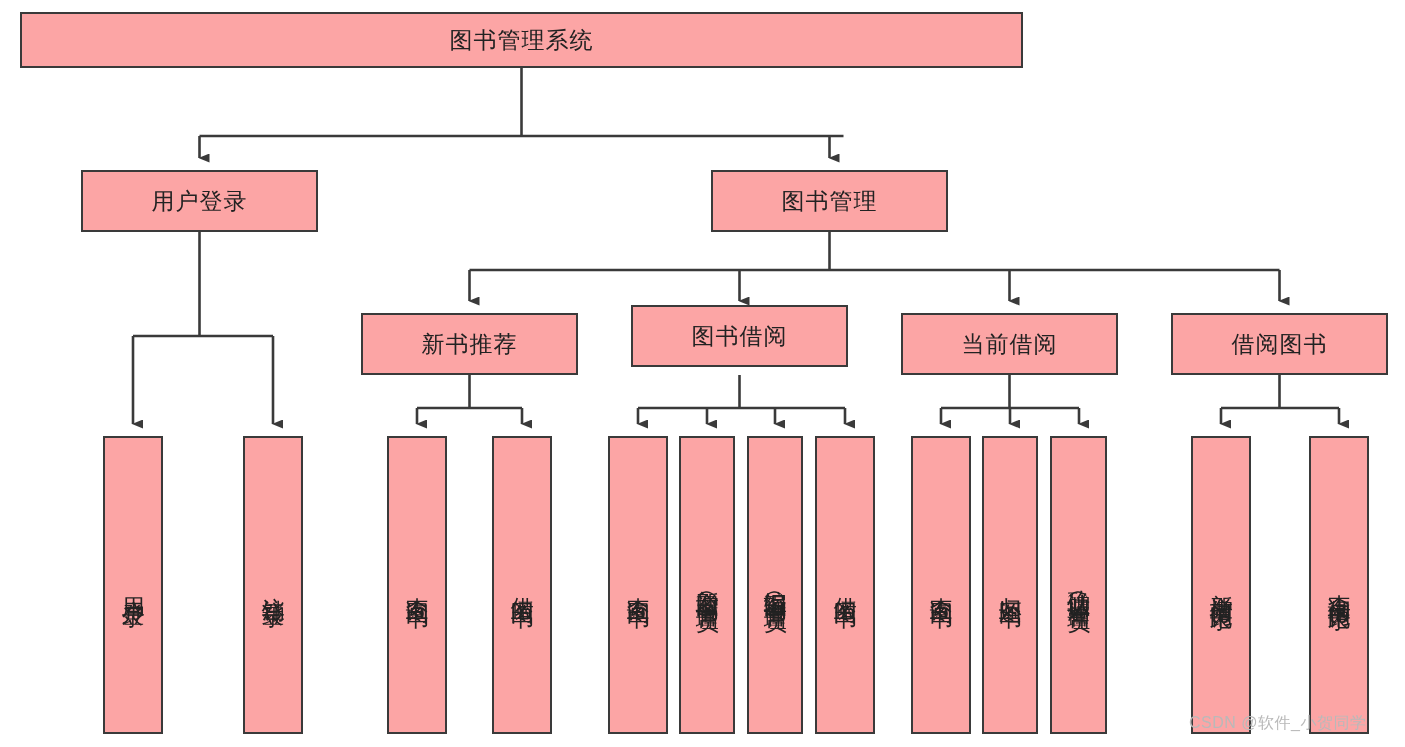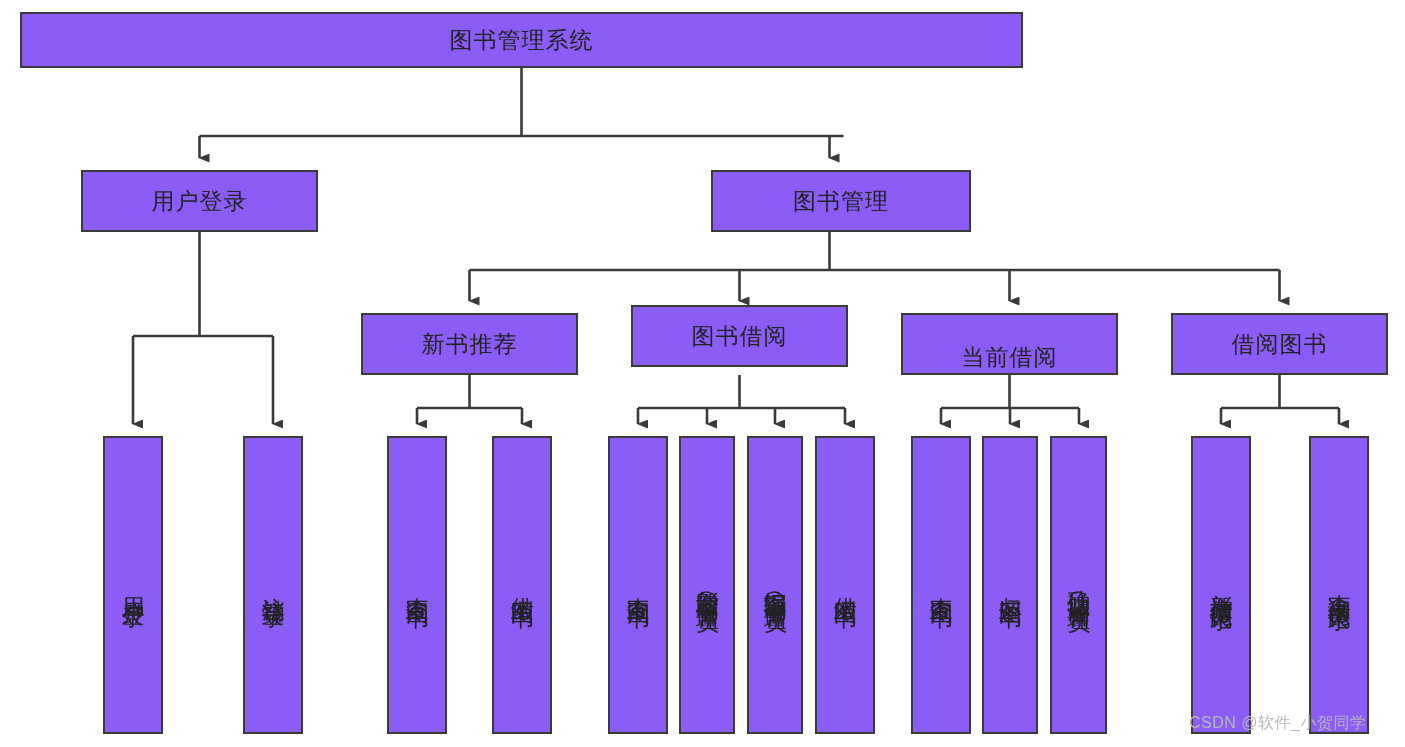--- a/index.html
+++ b/index.html
@@ -1,20 +1,20 @@
 <!DOCTYPE html>
 <html><head>
 <meta charset="utf-8">
 <style>
   html,body{margin:0;padding:0;background:#fff;}
   body{width:1405px;height:747px;overflow:hidden;
        font-family:"Liberation Sans","DejaVu Sans",sans-serif;}
   #stage{position:relative;width:1405px;height:747px;background:#ffffff;}
   svg#wires{position:absolute;left:0;top:0;width:1405px;height:747px;}
-  .node{position:absolute;box-sizing:border-box;background:#8b5cf6;
+  .node{position:absolute;box-sizing:border-box;background:#fca5a5;
         border:2px solid #3a3a3a;display:flex;align-items:center;
         justify-content:center;color:#222;}
   .node.h{font-size:23px;letter-spacing:1px;}
   .node.leaf{font-size:23px;}
   .leaf .vtext{writing-mode:vertical-rl;text-orientation:upright;
      line-height:1.02;letter-spacing:3px;white-space:nowrap;
      display:block;text-align:center;}
   .watermark{position:absolute;left:1189px;top:713px;font-size:16px;
      color:#b9b9b9;white-space:nowrap;letter-spacing:0.5px;}
 </style>
@@ -73,31 +73,31 @@
     </g>
   </svg>
 
   <div class="node h" style="left:20px;top:12px;width:1003px;height:56px;">
     <span>图书管理系统</span>
   </div>
 
   <div class="node h" style="left:81px;top:170px;width:237px;height:62px;">
     <span>用户登录</span>
   </div>
-  <div class="node h" style="left:711px;top:170px;width:260px;height:62px;">
+  <div class="node h" style="left:711px;top:170px;width:237px;height:62px;">
     <span>图书管理</span>
   </div>
 
   <div class="node h" style="left:361px;top:313px;width:217px;height:62px;">
     <span>新书推荐</span>
   </div>
   <div class="node h" style="left:631px;top:305px;width:217px;height:62px;">
     <span>图书借阅</span>
   </div>
-  <div class="node h" style="left:901px;top:313px;width:217px;height:62px;align-items:flex-end;">
+  <div class="node h" style="left:901px;top:313px;width:217px;height:62px;">
     <span>当前借阅</span>
   </div>
   <div class="node h" style="left:1171px;top:313px;width:217px;height:62px;">
     <span>借阅图书</span>
   </div>
 
   <div class="node leaf" style="left:103px;top:436px;width:60px;height:298px;">
     <span class="vtext">用户登录</span>
   </div>
   <div class="node leaf" style="left:243px;top:436px;width:60px;height:298px;">

